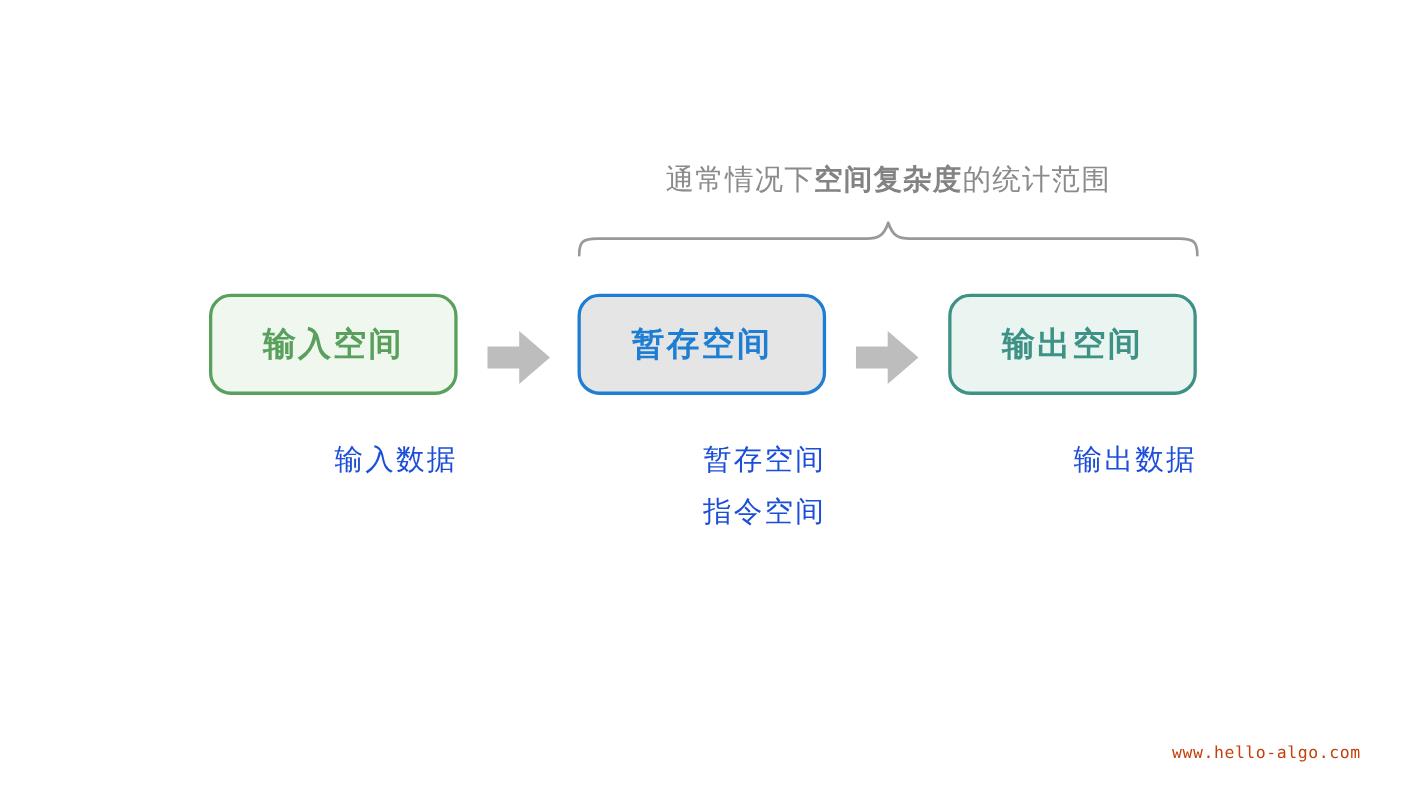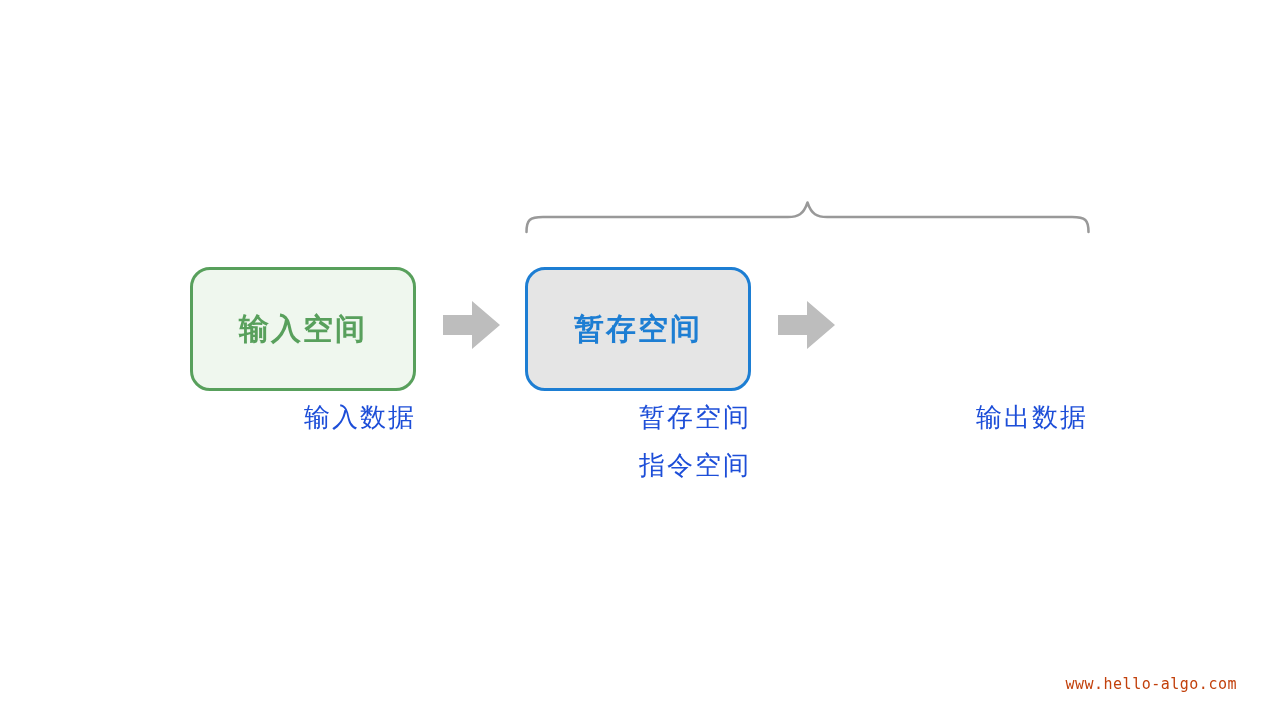--- a/index.html
+++ b/index.html
@@ -31,21 +31,21 @@
     position: absolute;
     left: 525px;
     top: 200px;
     width: 565px;
     height: 34px;
   }
   .box {
     position: absolute;
     top: 267px;
     width: 226px;
-    height: 124px;
+    height: 92px;
     border: 3px solid;
     border-radius: 20px;
     display: flex;
     align-items: center;
     justify-content: center;
     font-size: 30px;
     font-weight: bold;
     letter-spacing: 2px;
   }
   .box-input  { left: 190px; border-color: #58a05c; background: #eff7ee; color: #58a05c; }
@@ -80,20 +80,21 @@
     font-size: 15px;
     color: #c2410c;
     letter-spacing: 0.5px;
   }
 </style>
 </head>
 <body>
 
 <div class="canvas">
 
+  <div class="diagram-title"><span>通常情况下</span><span class="emph">空间复杂度</span><span>的统计范围</span></div>
 
   <svg class="brace" viewBox="0 0 565 34" aria-hidden="true">
     <path d="M1.5 32 C1.5 20 4.5 17 18 17 L263 17 C273 17 278.5 14.5 282.5 2.5 C286.5 14.5 292 17 302 17 L547 17 C560.5 17 563.5 20 563.5 32" fill="none" stroke="#999999" stroke-width="2.5" stroke-linecap="round" stroke-linejoin="round"></path>
   </svg>
 
   <div class="box box-input">
     <span>输入空间</span>
   </div>
 
   <svg class="arrow arrow-1" viewBox="0 0 57 48" aria-hidden="true">
@@ -101,20 +102,23 @@
   </svg>
 
   <div class="box box-temp">
     <span>暂存空间</span>
   </div>
 
   <svg class="arrow arrow-2" viewBox="0 0 57 48" aria-hidden="true">
     <polygon points="0,14 29,14 29,0 57,24 29,48 29,34 0,34" fill="#bdbdbd"></polygon>
   </svg>
 
+  <div class="box box-output">
+    <span>输出空间</span>
+  </div>
 
   <div class="caption caption-1">
     <div class="caption-line">输入数据</div>
   </div>
 
   <div class="caption caption-2">
     <div class="caption-line">暂存空间</div>
     <div class="caption-line">指令空间</div>
   </div>
 

